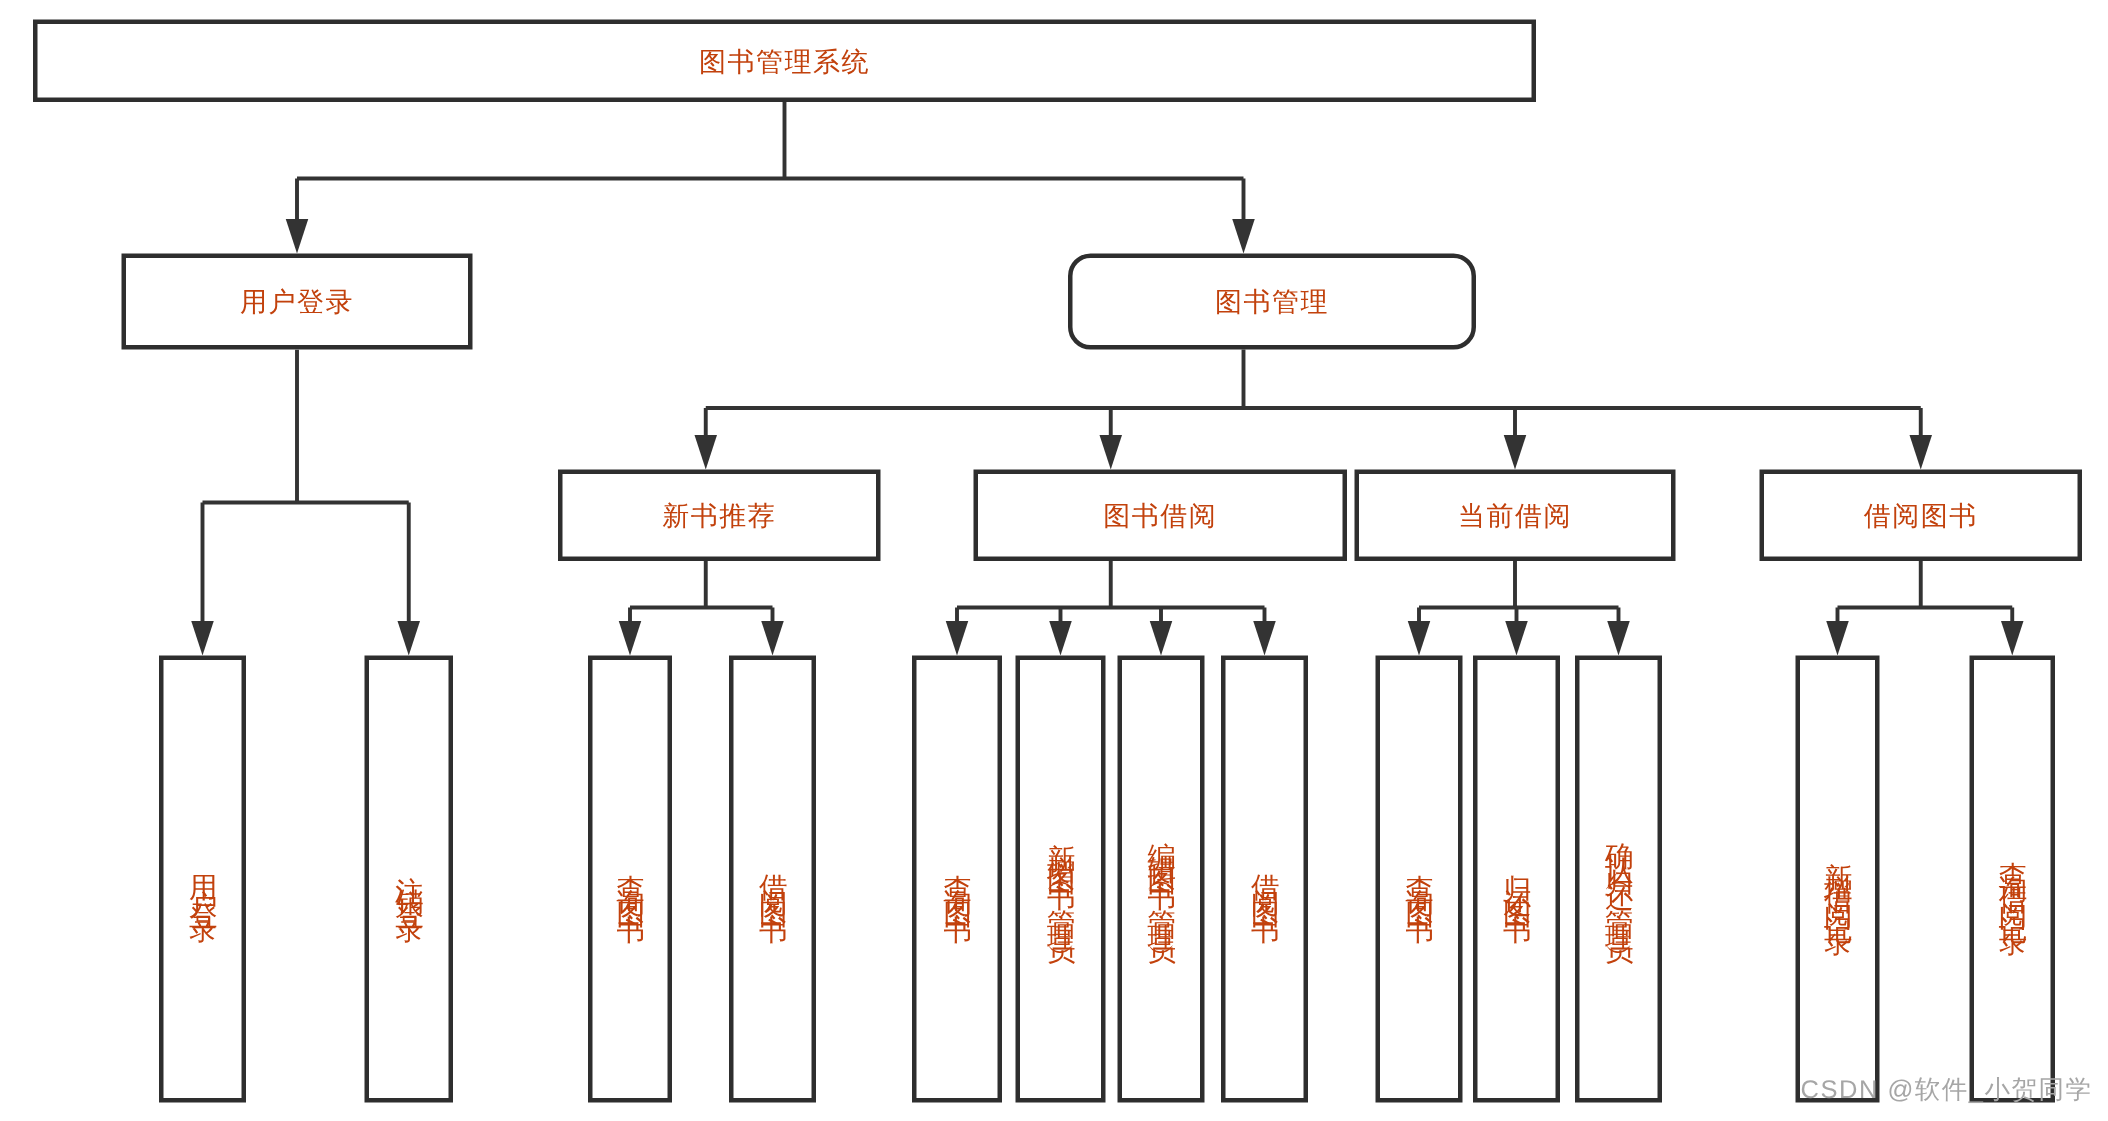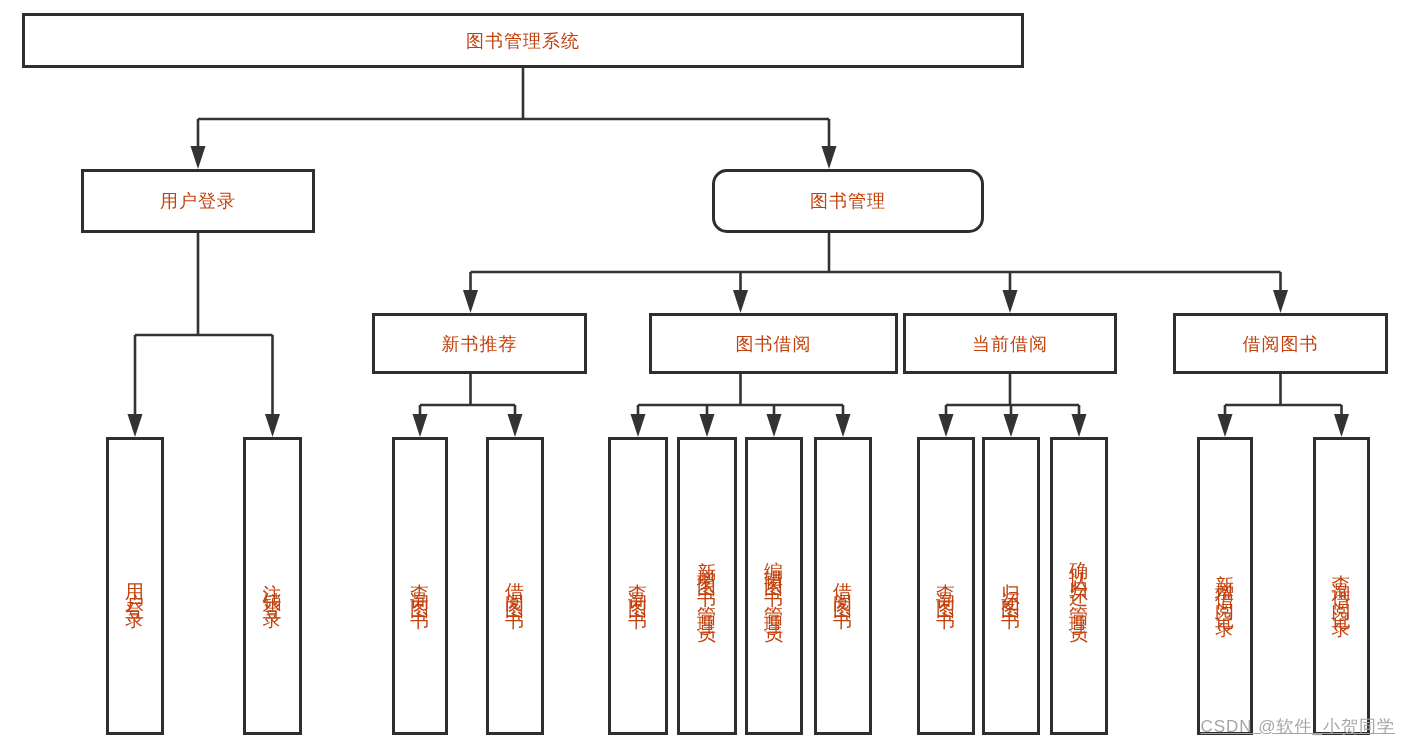--- a/index.html
+++ b/index.html
@@ -54,21 +54,20 @@
     line-height: 1;
   }
   .watermark {
     position: absolute;
     right: 10px;
     bottom: 9px;
     color: #a6a6a6;
     font-size: 17px;
     letter-spacing: 1px;
     white-space: nowrap;
-    text-decoration: underline;
   }
 </style>
 </head>
 <body>
 
 <div class="canvas">
 
   <svg class="connector-svg" viewBox="0 0 1405 747" xmlns="http://www.w3.org/2000/svg">
 
     <g>

